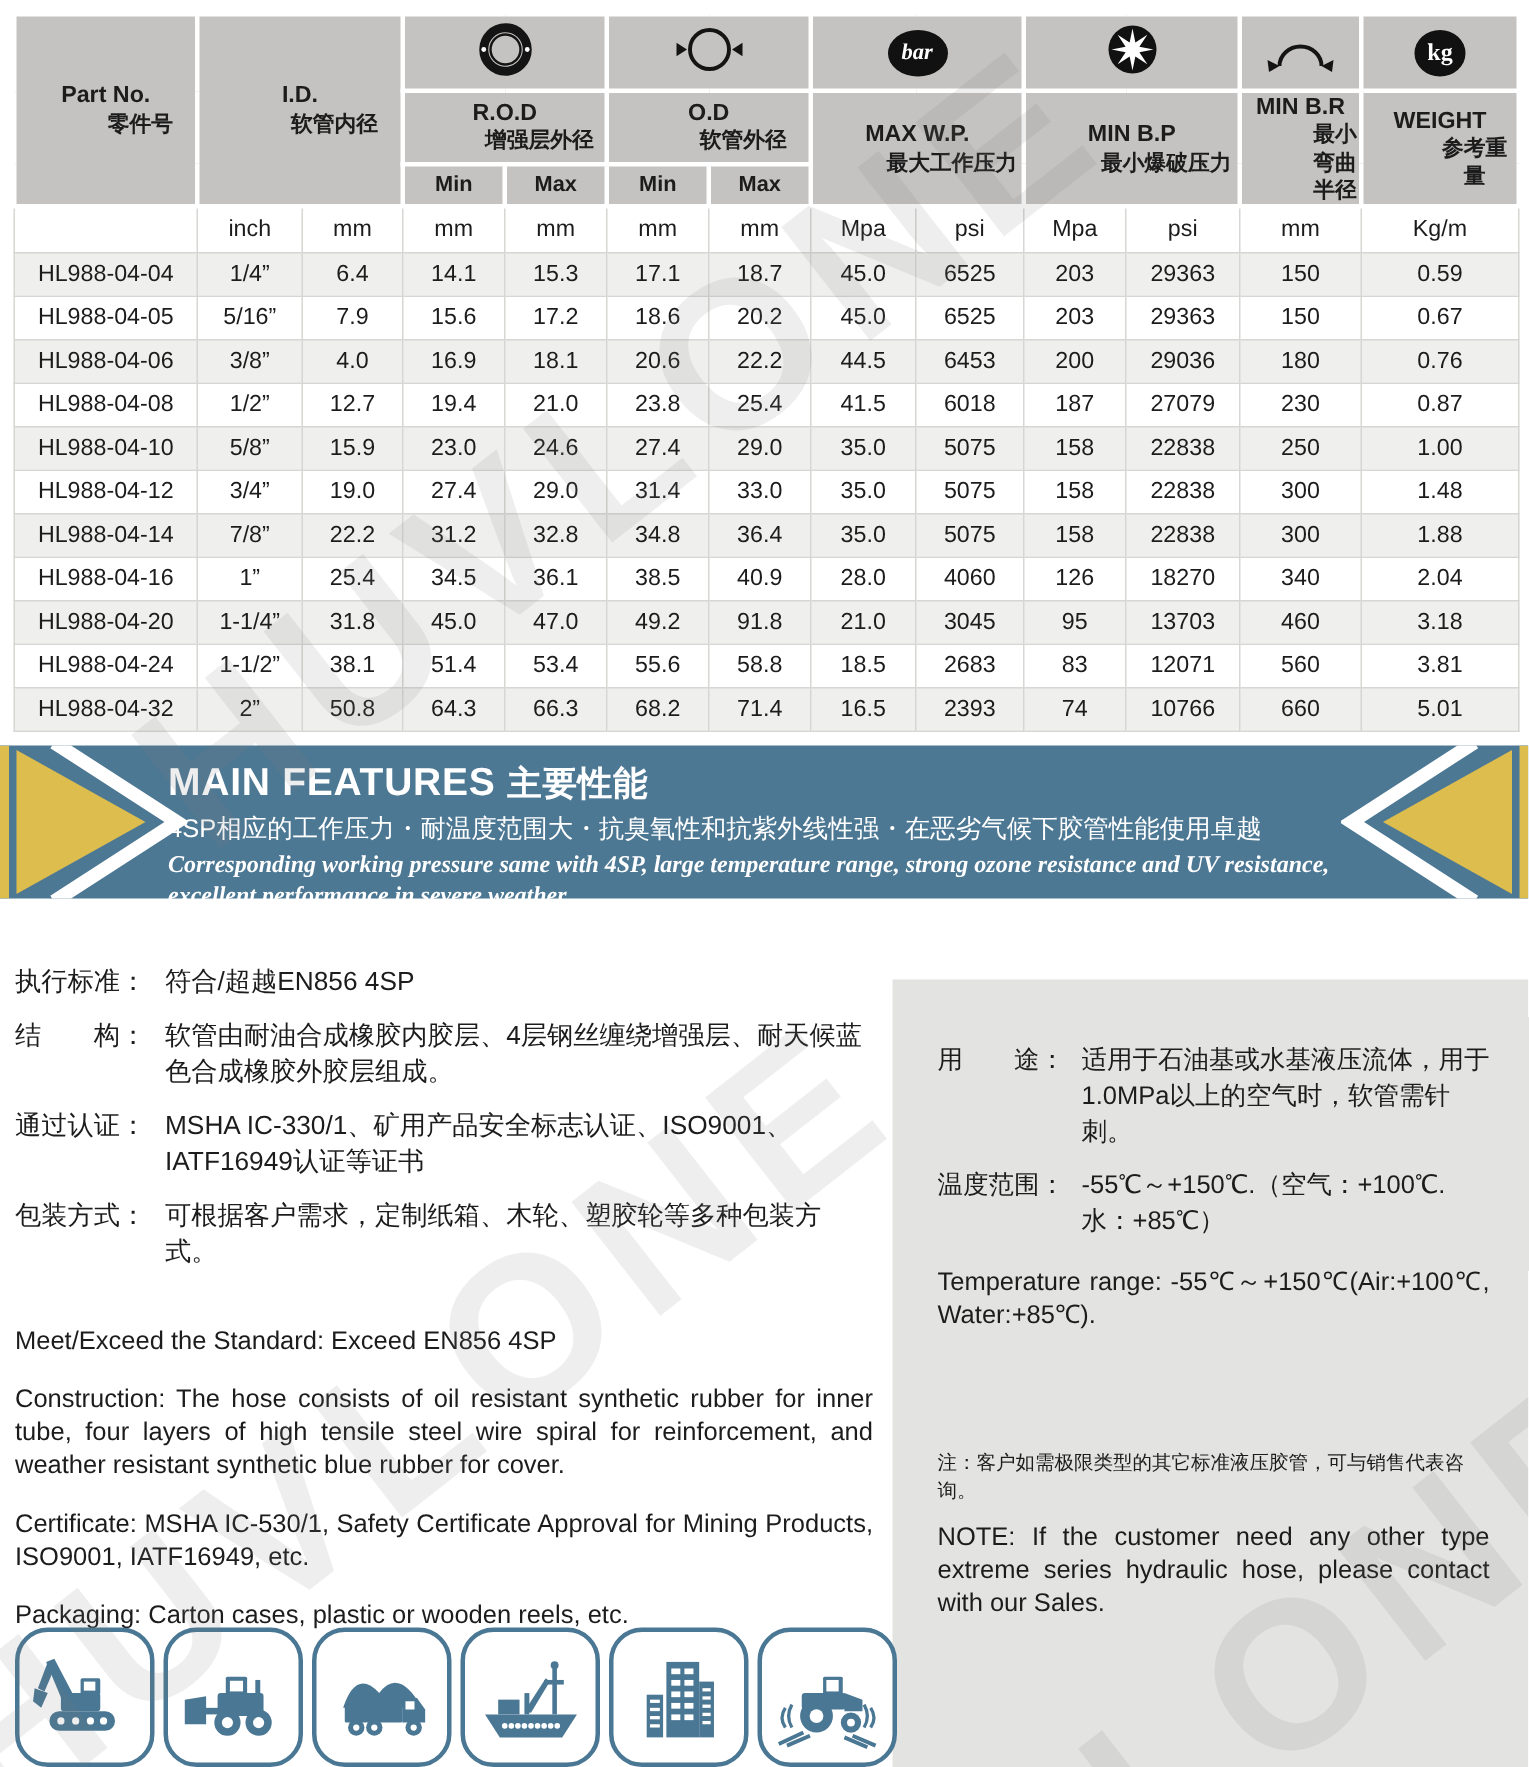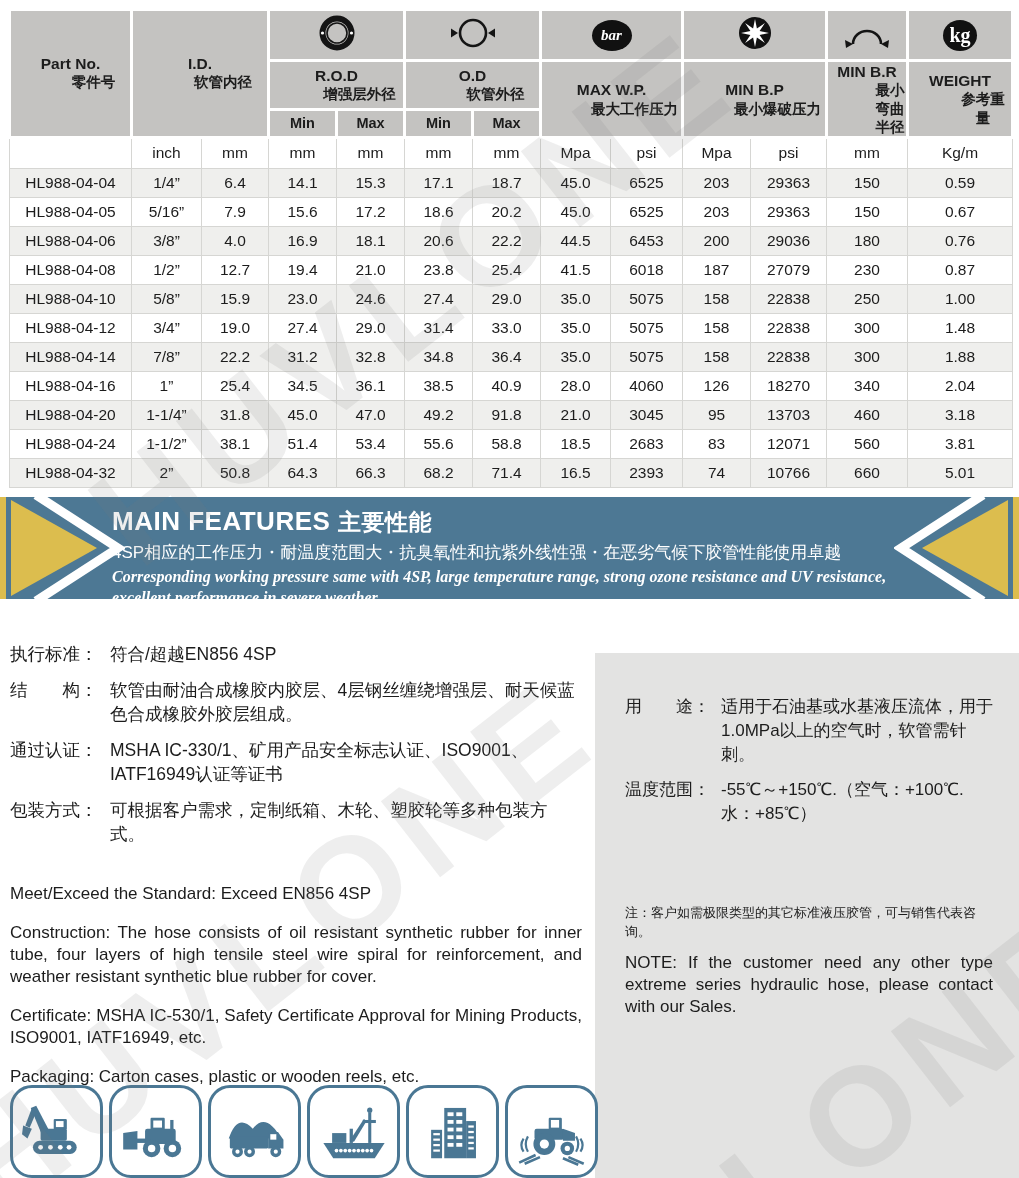--- a/index.html
+++ b/index.html
@@ -20,21 +20,21 @@
   tr.h-labels th{height:40px;font-size:15px;line-height:1.25;}
   tr.h-minmax th{height:22px;font-size:14.5px;}
   th .en{font-size:15.5px;} th .zh{font-size:14.5px;padding-left:46px;}
   table.spec td{border:1px solid #d6d6d3;text-align:center;vertical-align:middle;
                 height:28px;font-size:15.5px;background:#fff;padding:0;}
   tr.units td{height:29px;font-size:15.5px;}
   tbody tr.alt td{background:#efefed;}
   .badge{display:inline-block;background:#111;color:#fff;border-radius:50%;
          font-family:"Liberation Serif",serif;font-weight:bold;}
   .badge.bar{width:40px;height:31px;line-height:31px;font-size:15px;font-style:italic;}
-  .badge.kg{width:34px;height:31px;line-height:31px;font-size:20px;}
+  .badge.kg{width:34px;height:31px;line-height:31px;font-size:16px;}
 
   
   .banner{position:absolute;left:0;top:497px;width:1019px;height:102px;background:#4d7894;z-index:2;}
   .banner .deco{position:absolute;top:0;height:102px;}
   .banner .deco.left{left:0;}
   .banner .deco.right{right:0;transform:scaleX(-1);}
   .banner-text{position:absolute;left:112px;top:9px;width:800px;color:#fff;z-index:1;}
   .banner-title{font-size:26px;font-weight:bold;letter-spacing:0.5px;}
   .banner-title .zh{font-size:23px;}
   .banner-zh{font-size:17px;margin-top:3px;}
@@ -406,20 +406,21 @@
         <div class="zrow">
           <span class="zlabel">用　　途：</span>
           <span class="ztext">适用于石油基或水基液压流体，用于1.0MPa以上的空气时，软管需针刺。</span>
         </div>
         <div class="zrow">
           <span class="zlabel">温度范围：</span>
           <span class="ztext">-55℃～+150℃.（空气：+100℃. 水：+85℃）</span>
         </div>
       </div>
     <div class="en-block" id="right-en">
+        <p class="epar">Temperature range: -55℃～+150℃(Air:+100℃, Water:+85℃).</p>
       </div>
     <div class="note-zh">注：客户如需极限类型的其它标准液压胶管，可与销售代表咨询。</div>
     <div class="note-en">NOTE: If the customer need any other type extreme series hydraulic hose, please contact with our Sales.</div>
   </div>
 
   <div class="icons-row">
     <div class="app-icon">
       <svg width="70" height="70" viewBox="0 0 64 64" fill="#4a7794">
         <polygon points="18,34 8,10 13,8 25,31"></polygon>
         <polygon points="9,10 3,26 7,28 13,14"></polygon>

